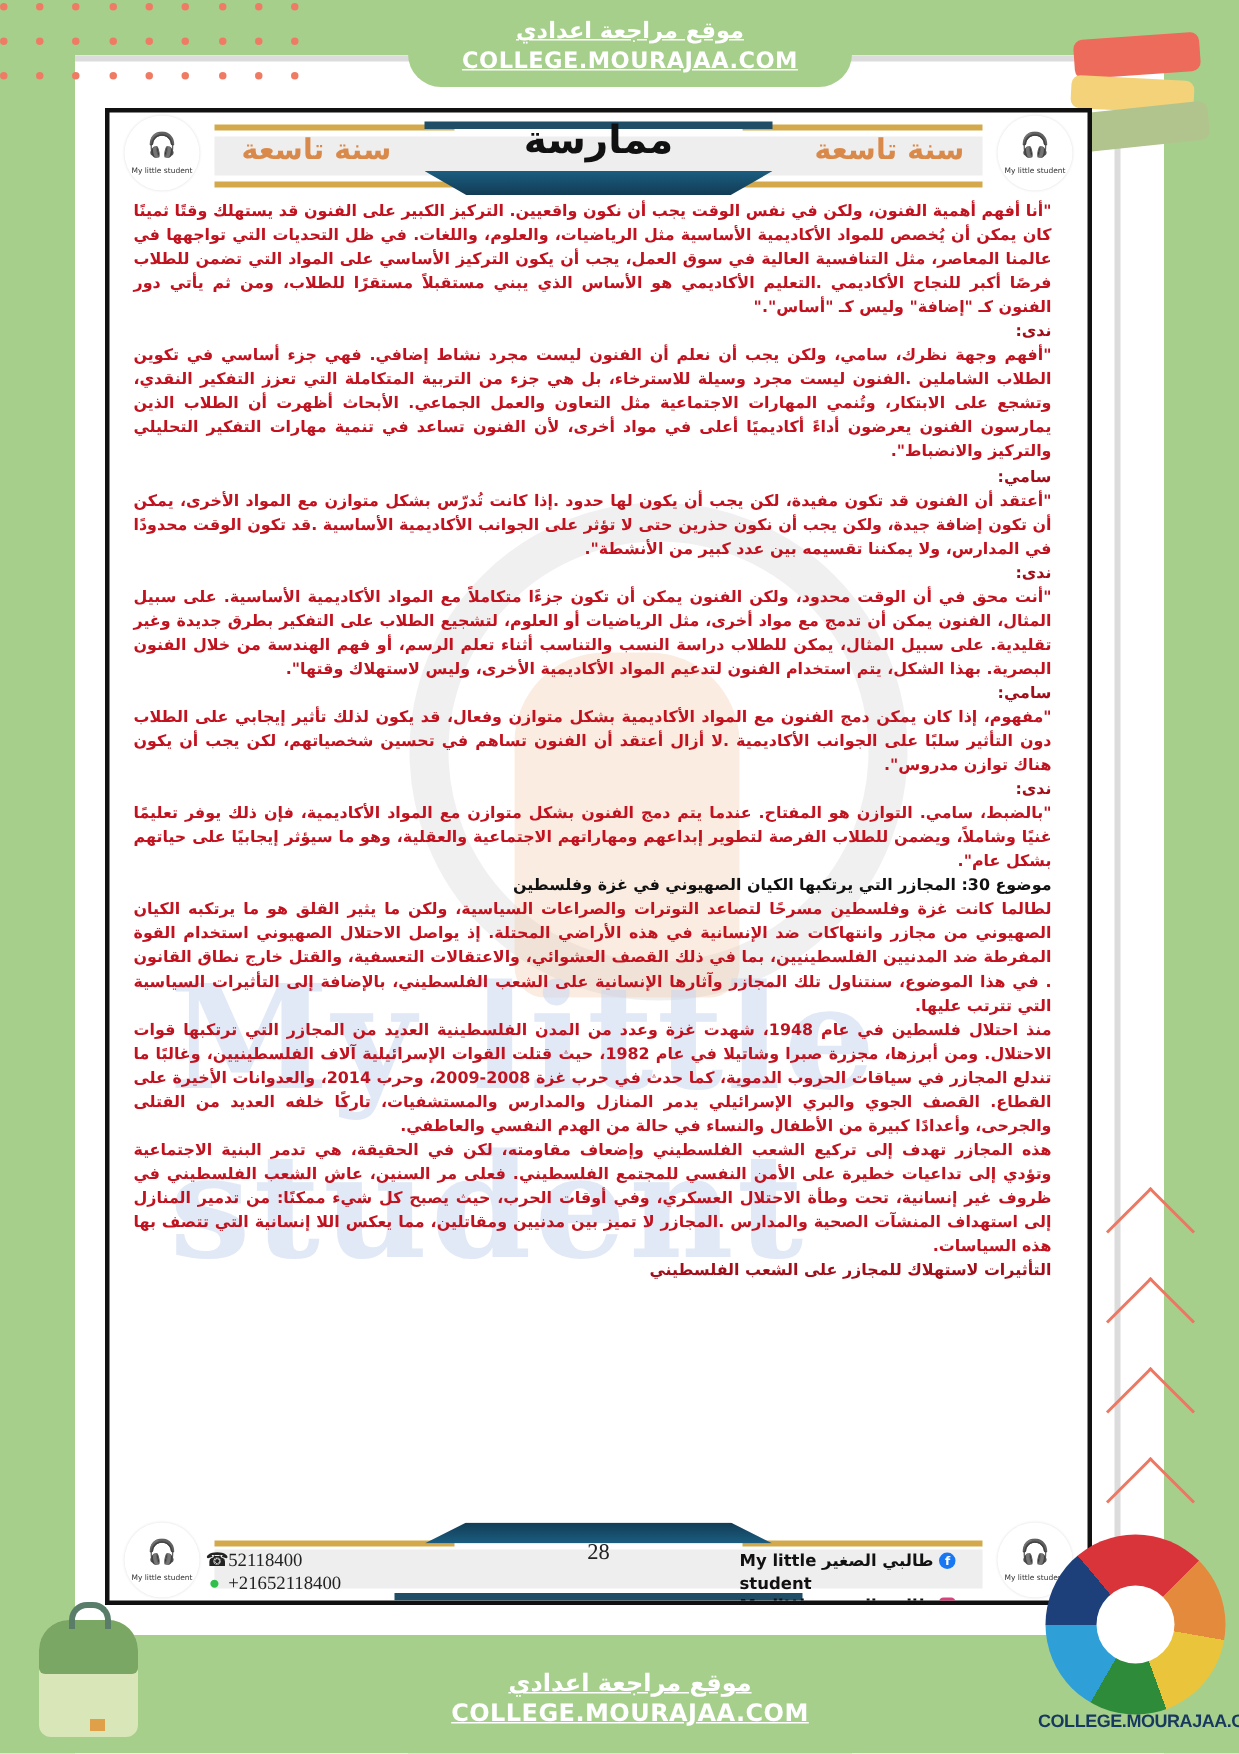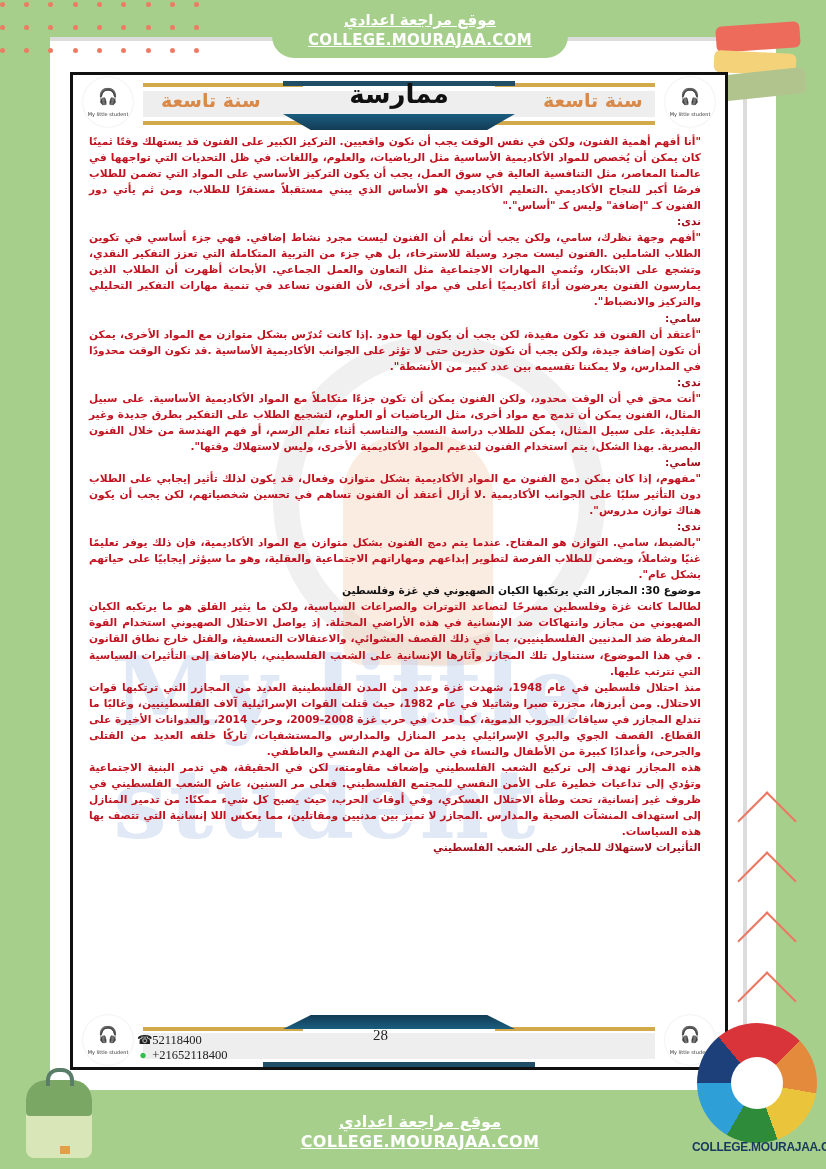--- a/index.html
+++ b/index.html
@@ -88,21 +88,21 @@
   
   .ftr { position:absolute; left:0; top:940px; width:652px; height:52px; }
   .ftr-bar { position:absolute; left:70px; top:18px; width:512px; height:26px; background:#eeeeee; }
   .ftr-gold-l { position:absolute; left:70px; top:12px; width:160px; height:4px; background:#d4a94b; }
   .ftr-gold-r { position:absolute; left:422px; top:12px; width:160px; height:4px; background:#d4a94b; }
   .ftr-navy {
     position:absolute; left:210px; top:0px; width:232px; height:14px;
     background:linear-gradient(#123c55,#1b5d80); clip-path:polygon(12% 0,88% 0,100% 100%,0 100%);
   }
   .ftr-navy2 { position:absolute; left:190px; top:47px; width:272px; height:5px; background:#1f4e66; }
-  .pageno { position:absolute; left:300px; top:12px; width:52px; font-family:"Liberation Serif", serif; font-size:15px; color:#222; }
+  .pageno { position:absolute; left:300px; top:12px; width:52px; text-align:center; font-family:"Liberation Serif", serif; font-size:15px; color:#222; }
   .phones { position:absolute; left:64px; top:18px; font-family:"Liberation Serif", serif; font-size:12.5px; color:#222; line-height:15px; }
   .phones .ic { display:inline-block; width:12px; text-align:center; }
   .wa { color:#2fbf4a; }
   .social { position:absolute; left:420px; top:18px; font-size:11px; font-weight:bold; color:#111; line-height:15px; direction:rtl; text-align:left; width:170px; }
   .fb { display:inline-block; width:11px; height:11px; border-radius:50%; background:#1877f2; color:#fff; font-size:8px; text-align:center; line-height:11px; vertical-align:middle; }
   .ig { display:inline-block; width:11px; height:11px; border-radius:3px; background:#d6427b; color:#fff; font-size:7px; text-align:center; line-height:11px; vertical-align:middle; }
   .logo.fl { left:10px; top:0; } .logo.fr { left:592px; top:0; }
 
   
   .books { position:absolute; left:702px; top:10px; width:110px; height:90px; }
@@ -219,20 +219,24 @@
     <div class="ftr-bar"></div>
     <div class="ftr-gold-l"></div>
       <div class="ftr-gold-r"></div>
     <div class="ftr-navy"></div>
     <div class="ftr-navy2"></div>
     <div class="pageno">28</div>
     <div class="phones">
       <div><span class="ic">☎</span> <span>52118400</span></div>
       <div><span class="ic wa">●</span> <span>+21652118400</span></div>
     </div>
+    <div class="social">
+      <div><span class="fb">f</span> <span>طالبي الصغير My little student</span></div>
+      <div><span class="ig">◎</span> <span>طالبي الصغير My little student</span></div>
+    </div>
     <div class="logo fl">
       <div class="heads">🎧</div>
       <div class="cap">My little student</div>
     </div>
     <div class="logo fr">
       <div class="heads">🎧</div>
       <div class="cap">My little student</div>
     </div>
   </div>
 </div>

